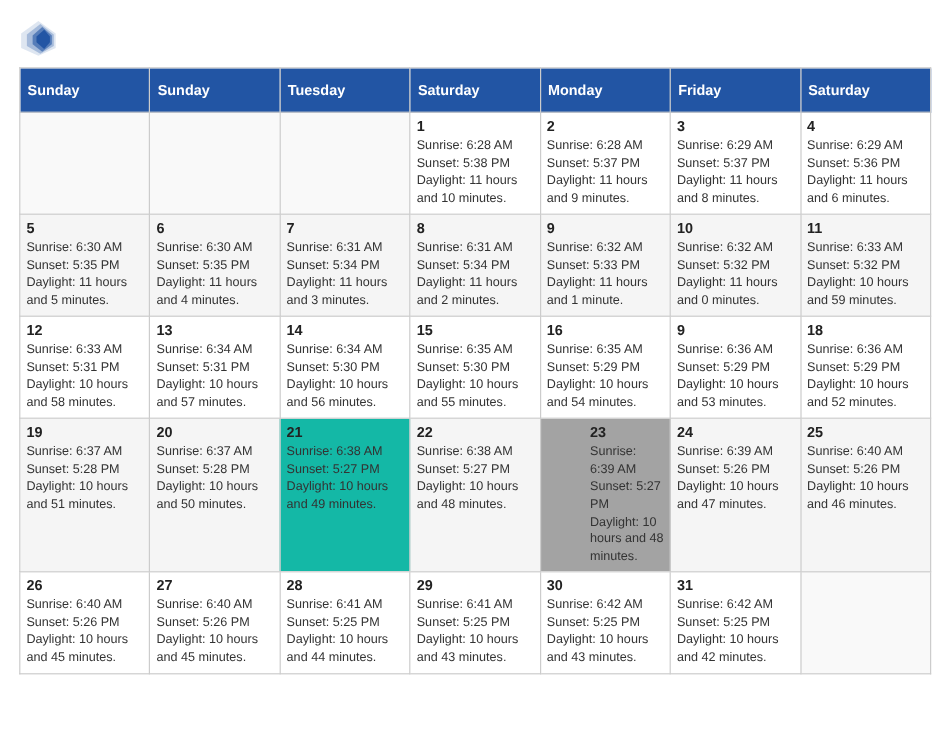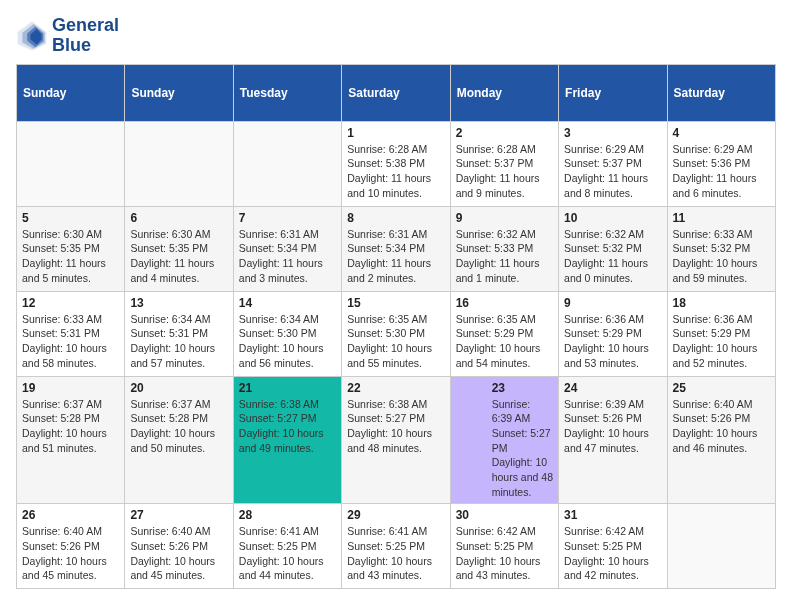--- a/index.html
+++ b/index.html
@@ -45,21 +45,21 @@
     }
     .calendar {
       width: 100%;
       border-collapse: collapse;
       font-size: 11px;
     }
     .calendar th {
       background-color: #2255a4;
       color: white;
       text-align: left;
-      padding: 21px 6px;
+      padding: 11px 6px;
       font-size: 12px;
       border: 1px solid #ccc;
     }
     .calendar td {
       vertical-align: top;
       padding: 4px 5px;
       border: 1px solid #ccc;
       width: calc(100%/7);
       min-height: 80px;
       background: #fff;
@@ -92,24 +92,20 @@
 <body>
 
 <div class="header">
   <div class="logo">
     <svg class="logo-icon" viewBox="0 0 40 40">
       <polygon points="20,2 38,15 38,30 20,38 2,30 2,15" fill="#2255a4" opacity="0.15"></polygon>
       <polygon points="22,5 36,16 36,28 22,36 8,28 8,16" fill="#2255a4" opacity="0.3"></polygon>
       <polygon points="24,8 34,17 34,26 24,34 14,26 14,17" fill="#2255a4" opacity="0.6"></polygon>
       <polygon points="26,11 32,18 32,24 26,31 18,24 18,18" fill="#2255a4"></polygon>
     </svg>
-    <div class="logo-text">
-      <div>General</div>
-      <div>Blue</div>
-    </div>
   </div>
   <div class="title-block">
     <div class="main-title"></div>
     <div class="subtitle"></div>
   </div>
 </div>
 
 <table class="calendar">
   <thead>
     <tr>
@@ -214,21 +210,21 @@
           <div class="day-info">Sunrise: 6:37 AM<br>Sunset: 5:28 PM<br>Daylight: 10 hours and 50 minutes.</div>
         </td>
         <td style="background: #14b8a6;">
           <div class="day-num">21</div>
           <div class="day-info">Sunrise: 6:38 AM<br>Sunset: 5:27 PM<br>Daylight: 10 hours and 49 minutes.</div>
         </td>
         <td style="background: rgb(245, 245, 245);">
           <div class="day-num">22</div>
           <div class="day-info">Sunrise: 6:38 AM<br>Sunset: 5:27 PM<br>Daylight: 10 hours and 48 minutes.</div>
         </td>
-        <td style="background: #c4b5fd; padding-left: 41px;">
+        <td style="background: #a3a3a3; padding-left: 41px;">
           <div class="day-num">23</div>
           <div class="day-info">Sunrise: 6:39 AM<br>Sunset: 5:27 PM<br>Daylight: 10 hours and 48 minutes.</div>
         </td>
         <td style="background: rgb(245, 245, 245);">
           <div class="day-num">24</div>
           <div class="day-info">Sunrise: 6:39 AM<br>Sunset: 5:26 PM<br>Daylight: 10 hours and 47 minutes.</div>
         </td>
         <td style="background: rgb(245, 245, 245);">
           <div class="day-num">25</div>
           <div class="day-info">Sunrise: 6:40 AM<br>Sunset: 5:26 PM<br>Daylight: 10 hours and 46 minutes.</div>

